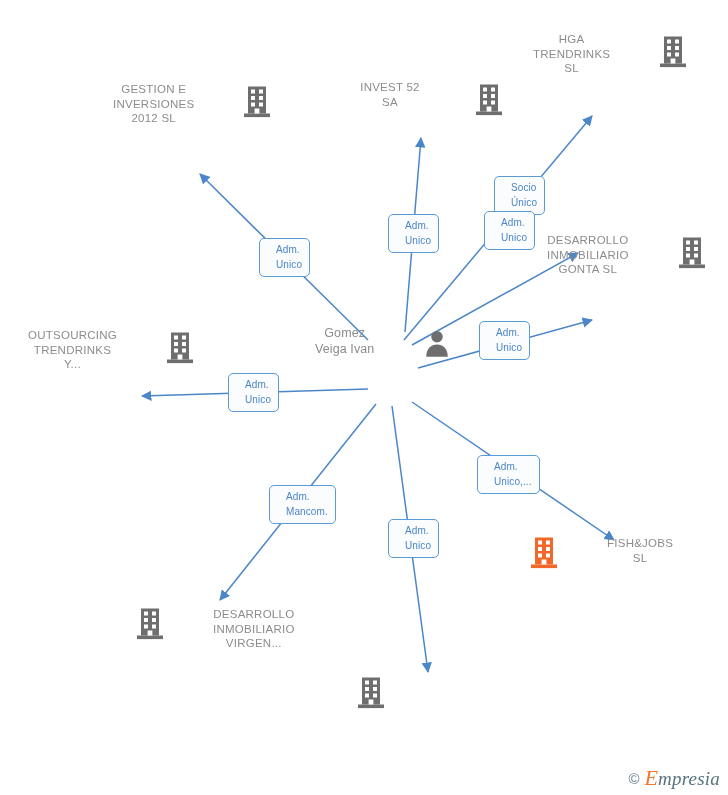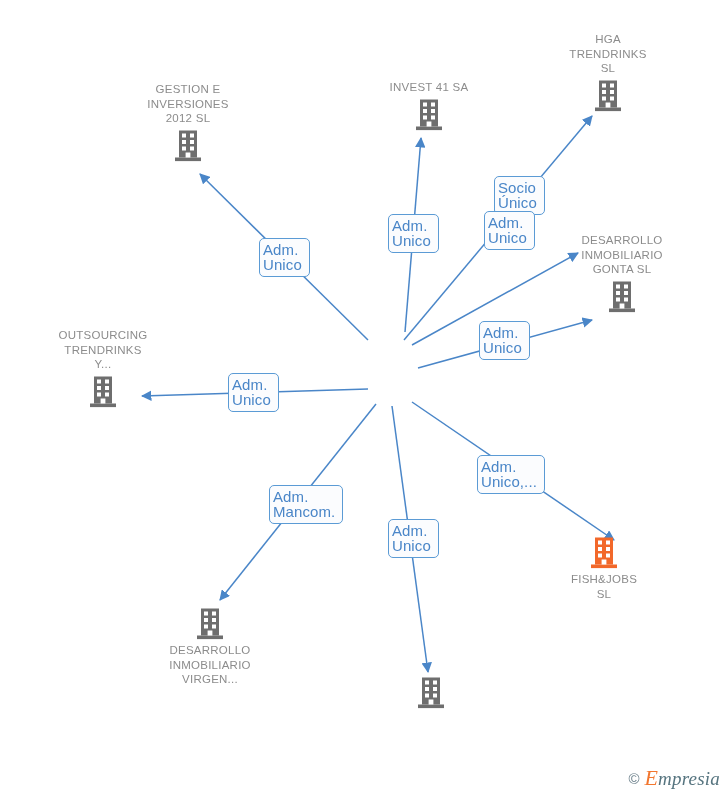--- a/index.html
+++ b/index.html
@@ -33,23 +33,23 @@
     width: 728px;
     height: 795px;
   }
 
   
   .node {
     position: absolute;
     width: 150px;
     margin-left: -75px;
     display: flex;
-    flex-direction: column;
-    align-items: center;
+    flex-direction: row;
     text-align: center;
+    gap: 48px;
   }
   .node.label-below { }
   .node-label {
     font-size: 11.5px;
     line-height: 14.6px;
     color: #8c8c8c;
     letter-spacing: 0.25px;
     white-space: pre-line;
     font-weight: normal;
   }
@@ -66,23 +66,23 @@
   .node.label-below .node-icon { margin-bottom: 2px; }
 
   
   .edge-label {
     position: absolute;
     box-sizing: border-box;
     background: #fbfcfe;
     border: 1.4px solid #5b9bd5;
     border-radius: 5px;
     color: #4a86c8;
-    font-size: 15px;
+    font-size: 10px;
     line-height: 15px;
-    padding: 3px 7px 4px 3px;
+    padding: 3px 7px 4px 16px;
     text-align: left;
     white-space: pre-line;
     letter-spacing: 0.1px;
   }
 
   
   #watermark {
     position: absolute;
     right: 8px;
     bottom: 6px;
@@ -146,21 +146,21 @@
               <rect x="17" y="4.5" width="4" height="4"></rect>
               <rect x="9" y="11" width="4" height="4"></rect>
               <rect x="17" y="11" width="4" height="4"></rect>
               <rect x="9" y="17.5" width="4" height="4"></rect>
               <rect x="17" y="17.5" width="4" height="4"></rect>
               <rect x="12.6" y="23.5" width="4.8" height="5"></rect>
             </g>
           </svg></div>
       </div>
       <div class="node label-above" style="left: 429px; top: 80px;">
-        <div class="node-label">INVEST 41 SA</div>
+        <div class="node-label">INVEST 52 SA</div>
         <div class="node-icon"><svg width="30" height="34" viewBox="0 0 30 34" aria-hidden="true">
             <rect x="6" y="1.5" width="18" height="27" fill="#6e6e6e"></rect>
             <rect x="2" y="28.5" width="26" height="3.6" fill="#6e6e6e"></rect>
             <g fill="#ffffff">
               <rect x="9" y="4.5" width="4" height="4"></rect>
               <rect x="17" y="4.5" width="4" height="4"></rect>
               <rect x="9" y="11" width="4" height="4"></rect>
               <rect x="17" y="11" width="4" height="4"></rect>
               <rect x="9" y="17.5" width="4" height="4"></rect>
               <rect x="17" y="17.5" width="4" height="4"></rect>
@@ -288,19 +288,29 @@
       <div class="edge-label" style="left: 228px; top: 373px;">Adm.
 Unico</div>
       <div class="edge-label" style="left: 477px; top: 455px;">Adm.
 Unico,...</div>
       <div class="edge-label" style="left: 269px; top: 485px;">Adm.
 Mancom.</div>
       <div class="edge-label" style="left: 388px; top: 519px;">Adm.
 Unico</div>
     </div>
 
+  <div class="node label-above" id="center-node" style="left:390px; top:325px;">
+    <div class="node-label person">Gomez
+Veiga Ivan</div>
+    <div class="node-icon">
+      <svg width="30" height="30" viewBox="0 0 24 24" aria-hidden="true">
+        <circle cx="12" cy="7" r="4.6" fill="#6e6e6e"></circle>
+        <path d="M3.4 23 C3.4 16.4 7.3 13.2 12 13.2 C16.7 13.2 20.6 16.4 20.6 23 Z" fill="#6e6e6e"></path>
+      </svg>
+    </div>
+  </div>
 
   <div id="watermark">
     <span class="copy">©</span>
     <span class="wordmark"><span class="cap">E</span><span>mpresia</span></span>
   </div>
 
 </div>
 
 </body></html>

